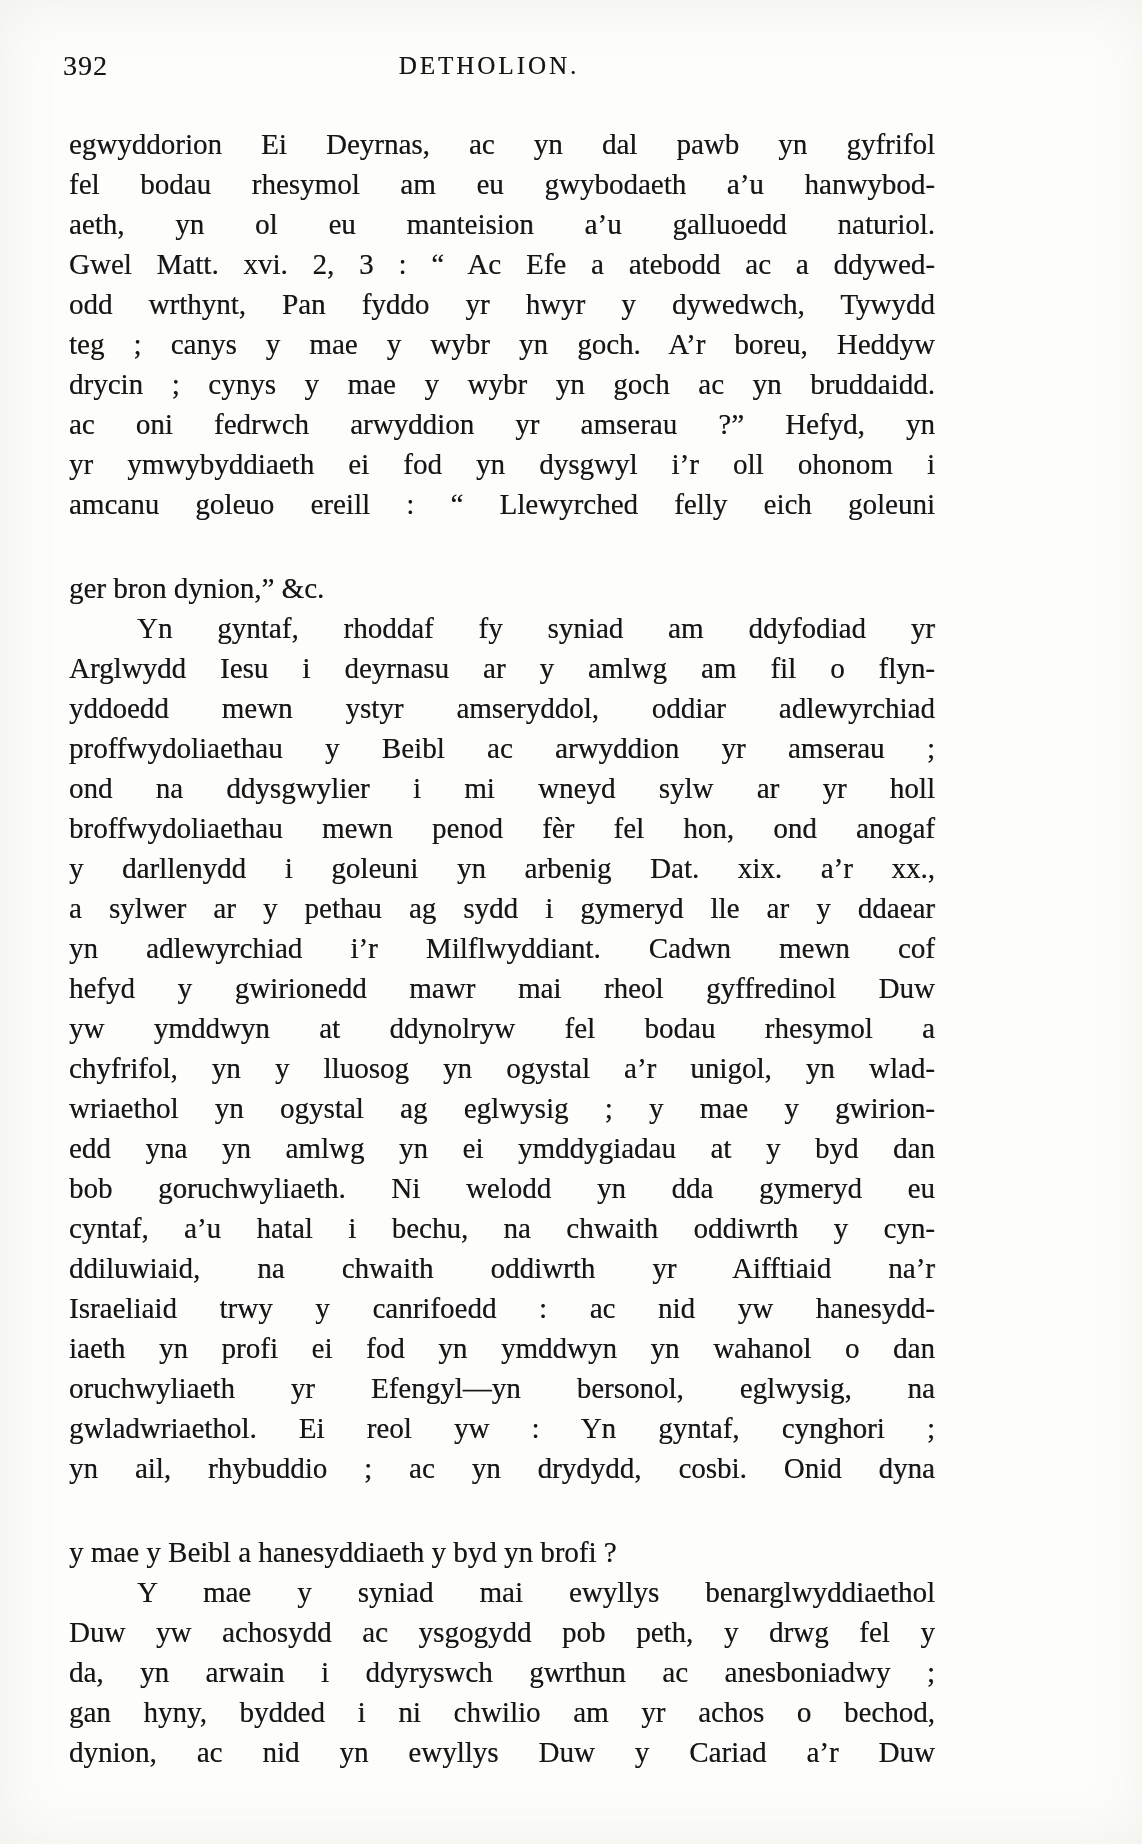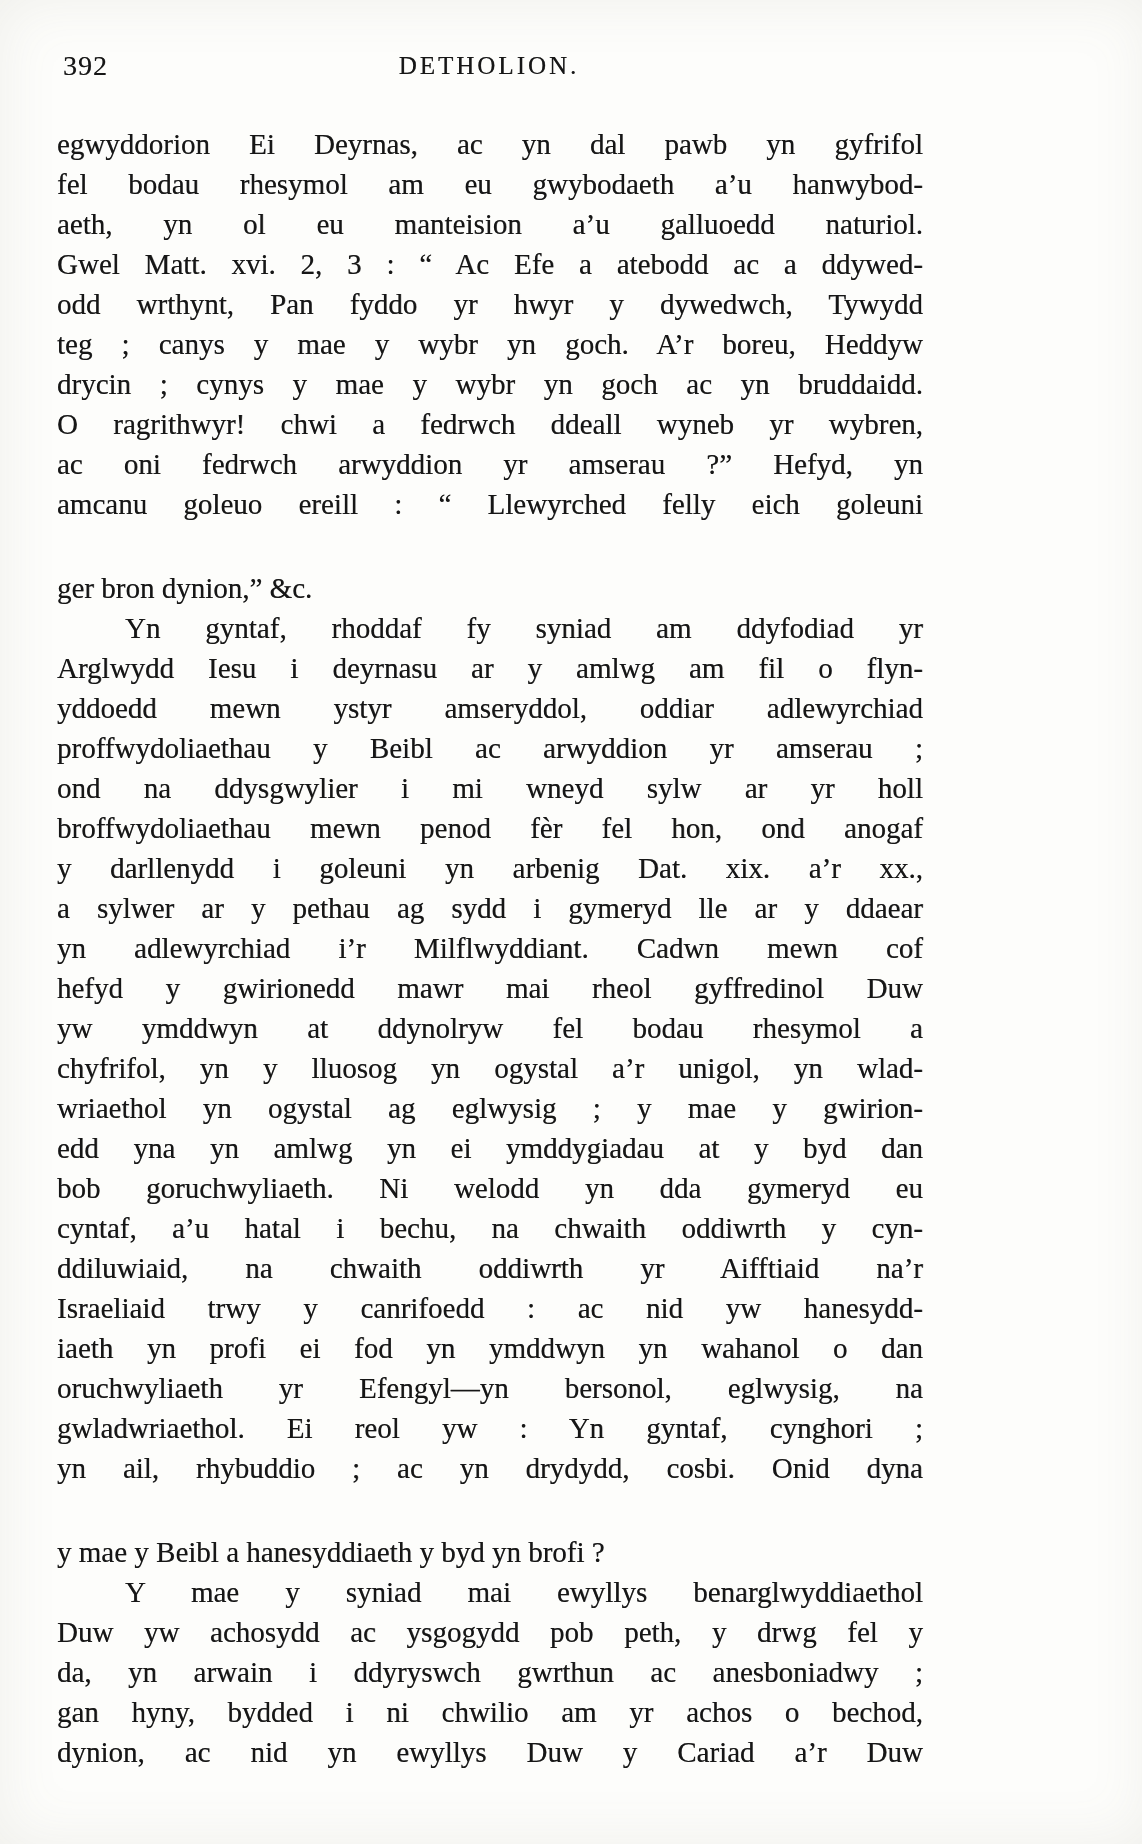--- a/index.html
+++ b/index.html
@@ -46,21 +46,21 @@
     left: 0;
     right: 4px;
     top: 4px;
     text-align: center;
     font-size: 25px;
     letter-spacing: 3px;
     text-shadow: 0.3px 0 rgba(0,0,0,0.55);
   }
   .page-body {
     position: absolute;
-    left: 57px;
+    left: 69px;
     top: 124px;
     width: 866px;
   }
   .line {
     font-size: 29px;
     line-height: 40px;
     height: 40px;
     white-space: normal;
     text-align: justify;
     text-align-last: justify;
@@ -83,22 +83,22 @@
     <span class="page-title">DETHOLION.</span>
   </div>
   <div class="page-body">
       <div class="line">egwyddorion Ei Deyrnas, ac yn dal pawb yn gyfrifol</div>
       <div class="line">fel bodau rhesymol am eu gwybodaeth a’u hanwybod-</div>
       <div class="line">aeth, yn ol eu manteision a’u galluoedd naturiol.</div>
       <div class="line">Gwel Matt. xvi. 2, 3 : “ Ac Efe a atebodd ac a ddywed-</div>
       <div class="line">odd wrthynt, Pan fyddo yr hwyr y dywedwch, Tywydd</div>
       <div class="line">teg ; canys y mae y wybr yn goch. A’r boreu, Heddyw</div>
       <div class="line">drycin ; cynys y mae y wybr yn goch ac yn bruddaidd.</div>
-      <div class="line">O ragrithwyr! chwi a fedrwch ddeall wyneb yr wybren,</div>
       <div class="line">ac oni fedrwch arwyddion yr amserau ?” Hefyd, yn</div>
+      <div class="line">yr ymwybyddiaeth ei fod yn dysgwyl i’r oll ohonom i</div>
       <div class="line">amcanu goleuo ereill : “ Llewyrched felly eich goleuni</div>
       <div class="line last">ger bron dynion,” &amp;c.</div>
       <div class="line indent">Yn gyntaf, rhoddaf fy syniad am ddyfodiad yr</div>
       <div class="line">Arglwydd Iesu i deyrnasu ar y amlwg am fil o flyn-</div>
       <div class="line">yddoedd mewn ystyr amseryddol, oddiar adlewyrchiad</div>
       <div class="line">proffwydoliaethau y Beibl ac arwyddion yr amserau ;</div>
       <div class="line">ond na ddysgwylier i mi wneyd sylw ar yr holl</div>
       <div class="line">broffwydoliaethau mewn penod fèr fel hon, ond anogaf</div>
       <div class="line">y darllenydd i goleuni yn arbenig Dat. xix. a’r xx.,</div>
       <div class="line">a sylwer ar y pethau ag sydd i gymeryd lle ar y ddaear</div>

